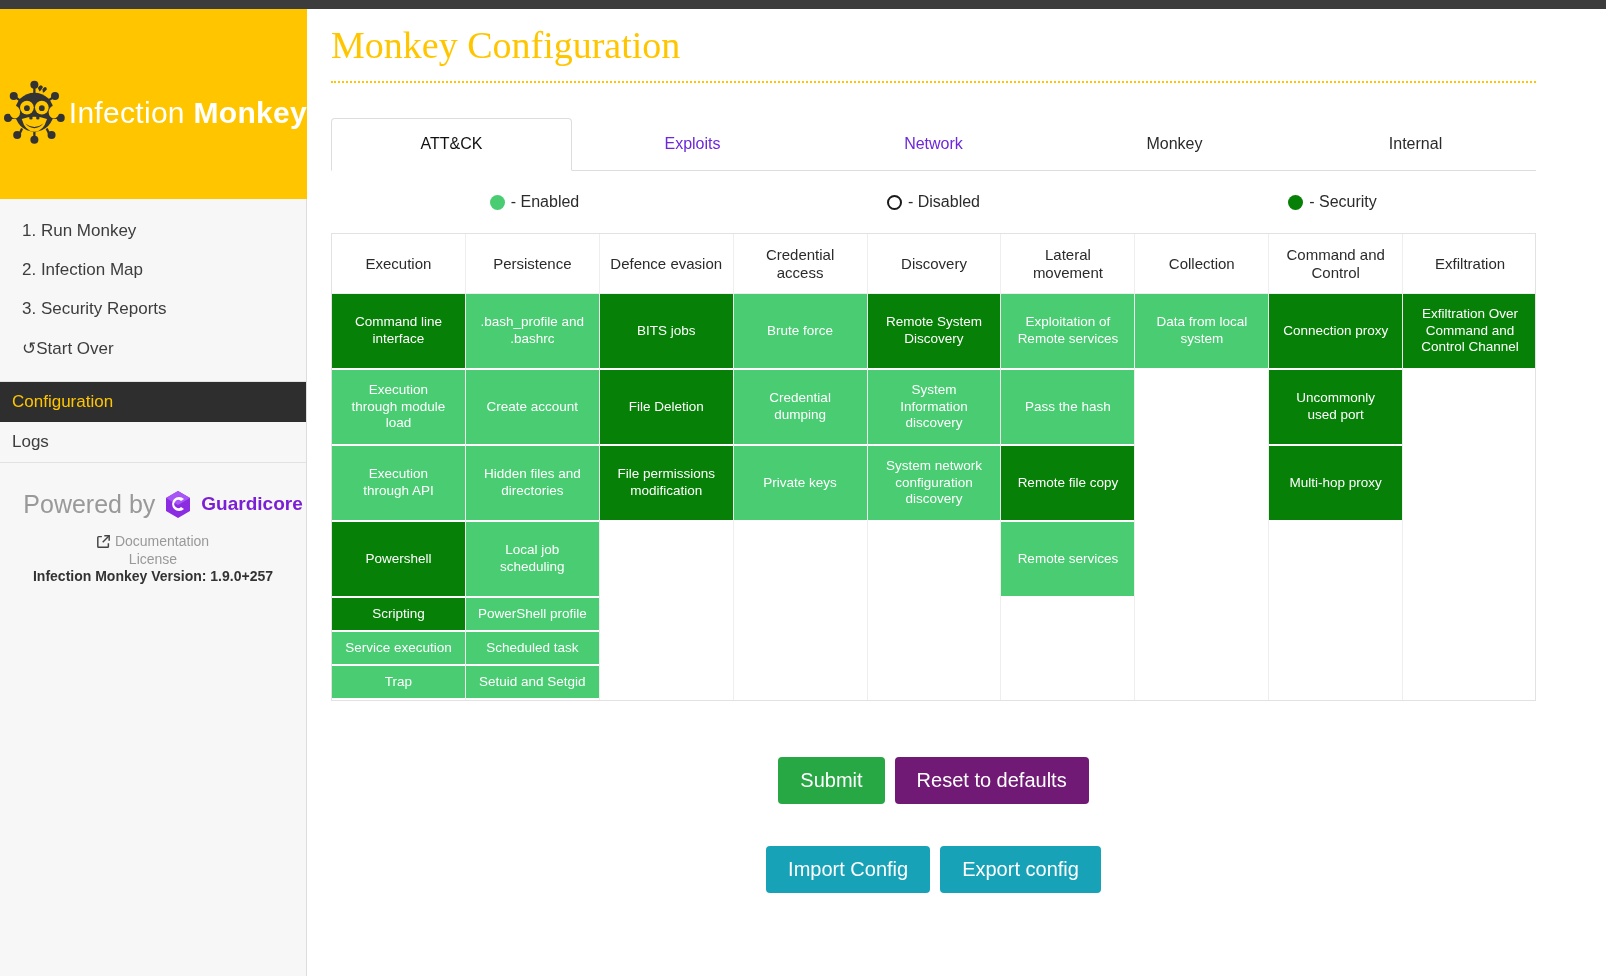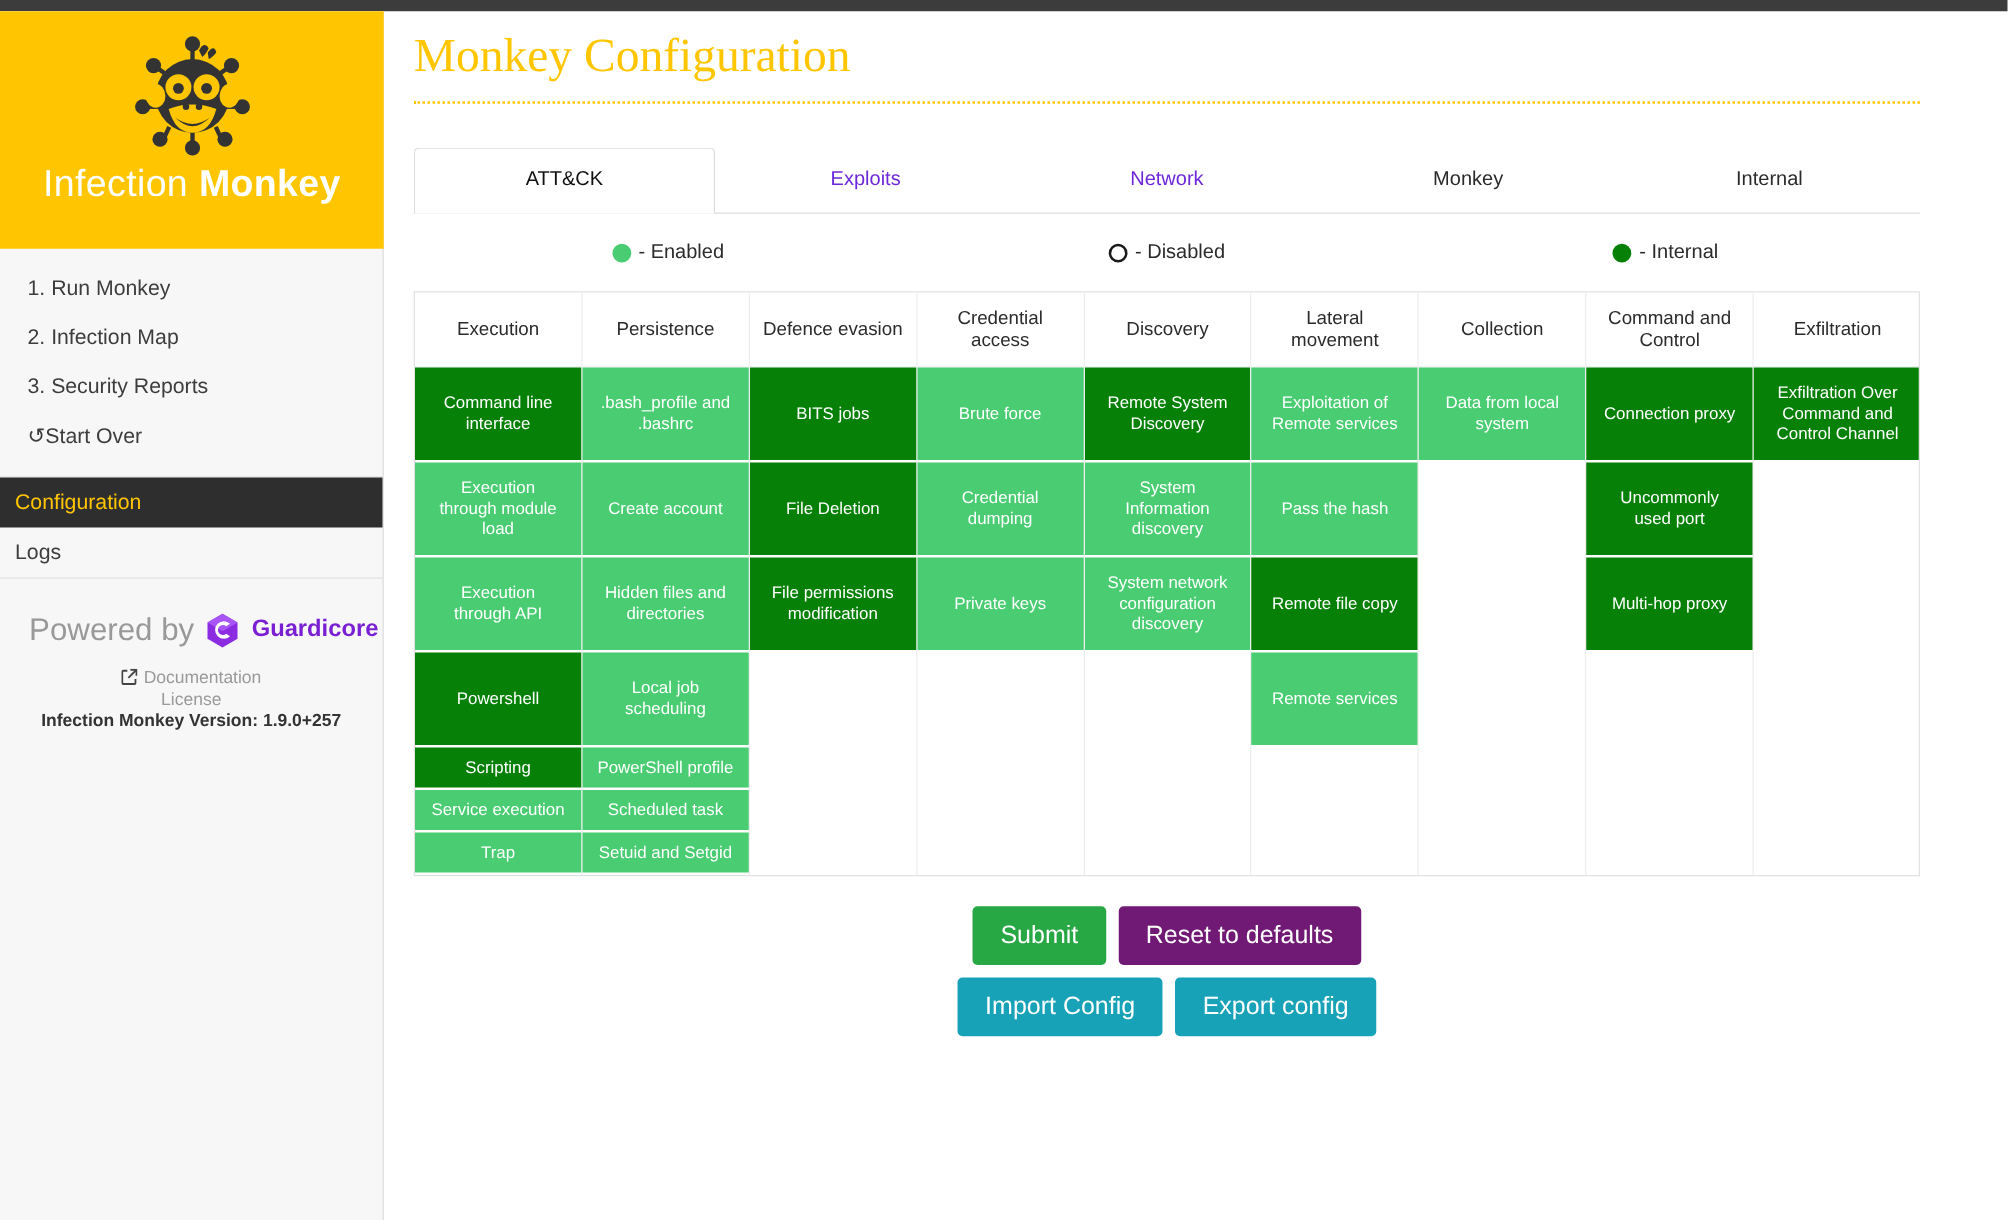--- a/index.html
+++ b/index.html
@@ -18,21 +18,21 @@
   
   #sidebar {
     position: absolute; top: 9px; left: 0;
     width: 307px; height: 967px;
     background: #f7f7f7;
     border-right: 1px solid #dddddd;
   }
   #brand {
     width: 307px; height: 190px;
     background: #ffc600;
-    display: flex; flex-direction: column;
+    display: flex; flex-direction: row;
     align-items: center; justify-content: flex-start;
     padding-top: 14px;
   }
   #monkey-logo { width: 104px; height: 104px; }
   #brand-title {
     color: #ffffff; font-size: 30px; margin-top: 4px;
     letter-spacing: 0.3px; white-space: nowrap;
   }
   #brand-title b { font-weight: 700; }
   #brand-title span.light { font-weight: 300; }
@@ -129,20 +129,21 @@
   .cell.h2 { height: 74px; }
   .cell.h3 { height: 74px; }
 
   
   #buttons { margin-top: 24px; width: 1205px; text-align: center; }
   .brow { display: flex; justify-content: center; gap: 10px; margin-bottom: 10px; }
   .btn {
     border: 0; color: #ffffff; font-size: 20px;
     padding: 12px 22px; border-radius: 4px; cursor: pointer;
     font-family: "Liberation Sans", sans-serif;
+    margin-top: 32px;
   }
   .btn.submit { background: #28a745; }
   .btn.reset  { background: #701a75; }
   .btn.info   { background: #17a2b8; }
 </style>
 </head>
 <body>
 
 <div id="topbar"></div>
 
@@ -244,21 +245,21 @@
       <div class="legend-item">
         <span class="dot enabled"></span>
         <span>- Enabled</span>
       </div>
       <div class="legend-item">
         <span class="dot disabled"></span>
         <span>- Disabled</span>
       </div>
       <div class="legend-item">
         <span class="dot mandatory"></span>
-        <span>- Internal</span>
+        <span>- Security</span>
       </div>
     </div>
 
   <div id="matrix-wrap">
     <div id="matrix">
         <div class="mcol">
           <div class="mhead" style="white-space: pre-line;">Execution</div>
           <div class="mbody">
             <div class="cell mandatory h2">Command line
 interface</div>

